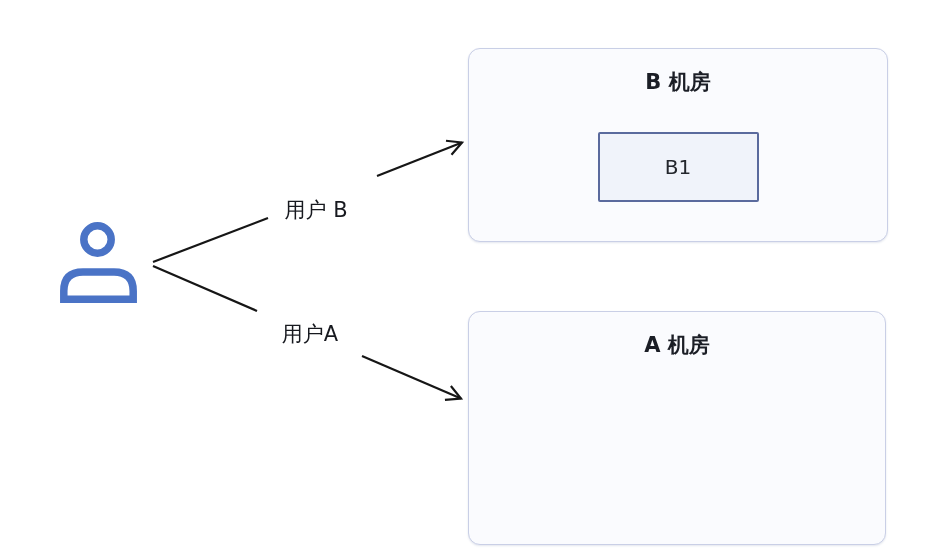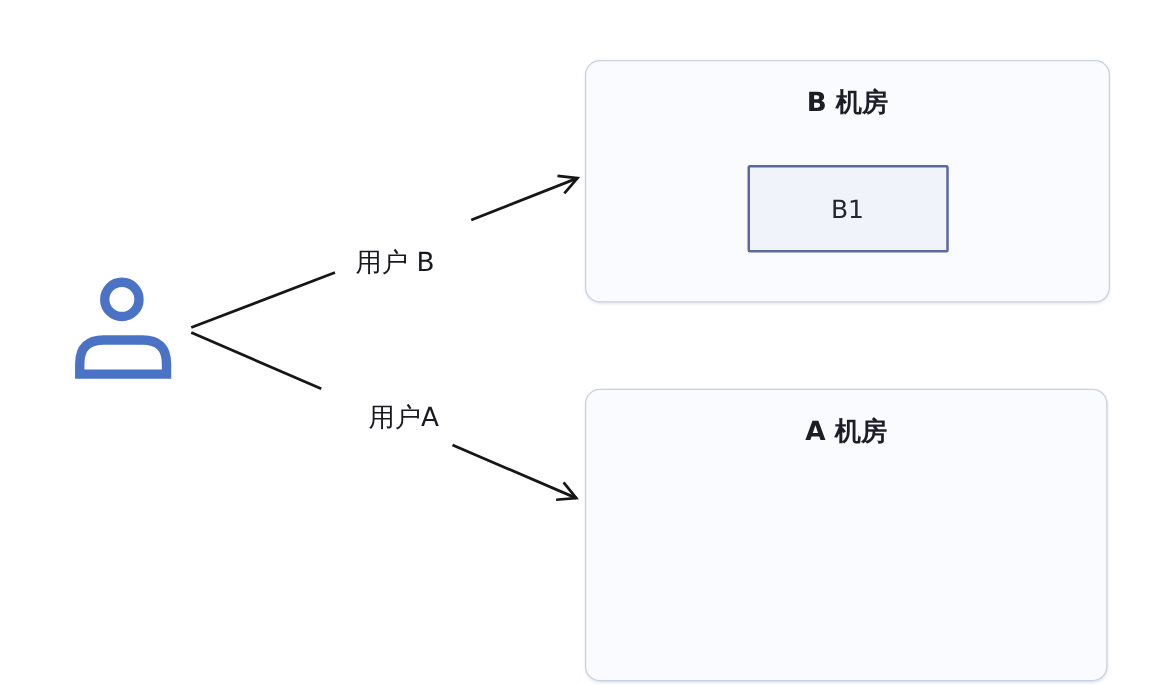--- a/index.html
+++ b/index.html
@@ -25,21 +25,21 @@
   .edge-label {
     position: absolute;
     transform: translate(-50%, -50%);
     font-size: 21px;
     color: #17191f;
     white-space: nowrap;
     background: #ffffff;
     padding: 2px 6px;
   }
   .edge-label-b { left: 316px; top: 198px; margin-top: 12px; }
-  .edge-label-a { left: 323px; top: 334px; }
+  .edge-label-a { left: 310px; top: 334px; }
   .room {
     position: absolute;
     box-sizing: border-box;
     border: 1.5px solid #c9cfe6;
     border-radius: 12px;
     background: #fafbfe;
     box-shadow: 0 1px 2px rgba(100, 115, 160, 0.18);
     padding-top: 20px;
   }
   .room-b { left: 468px; top: 48px;  width: 420px; height: 194px; }

